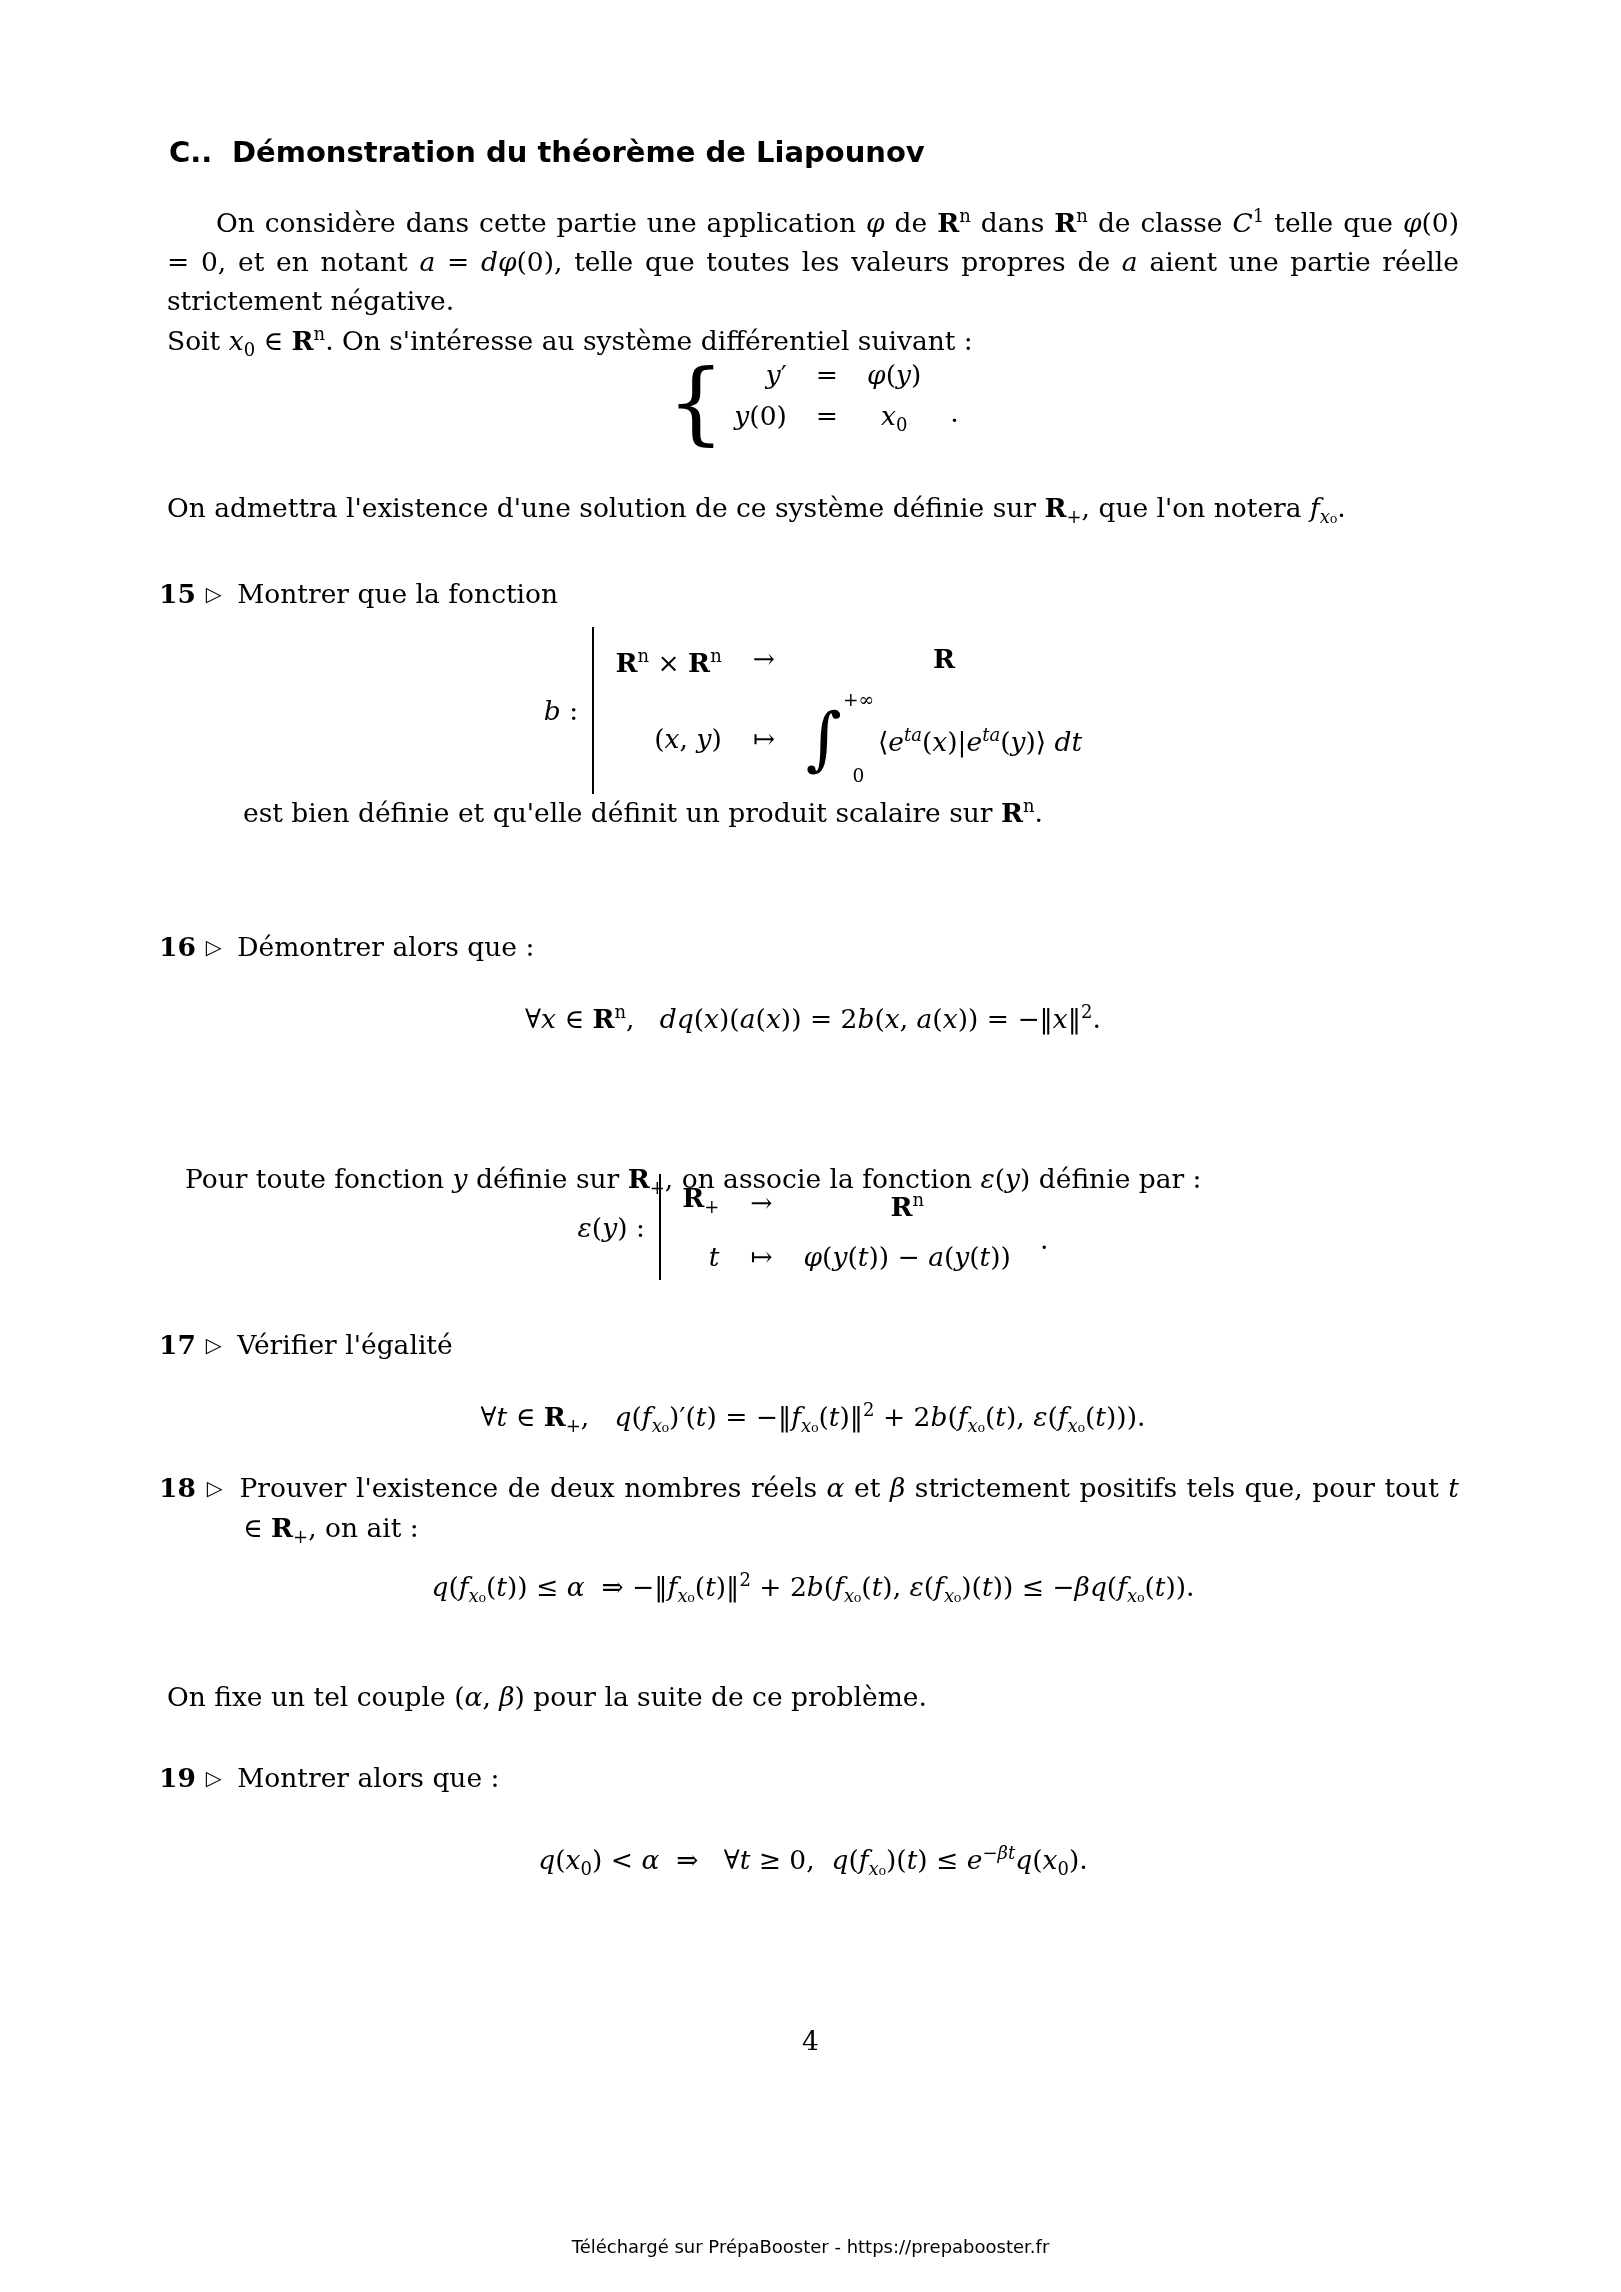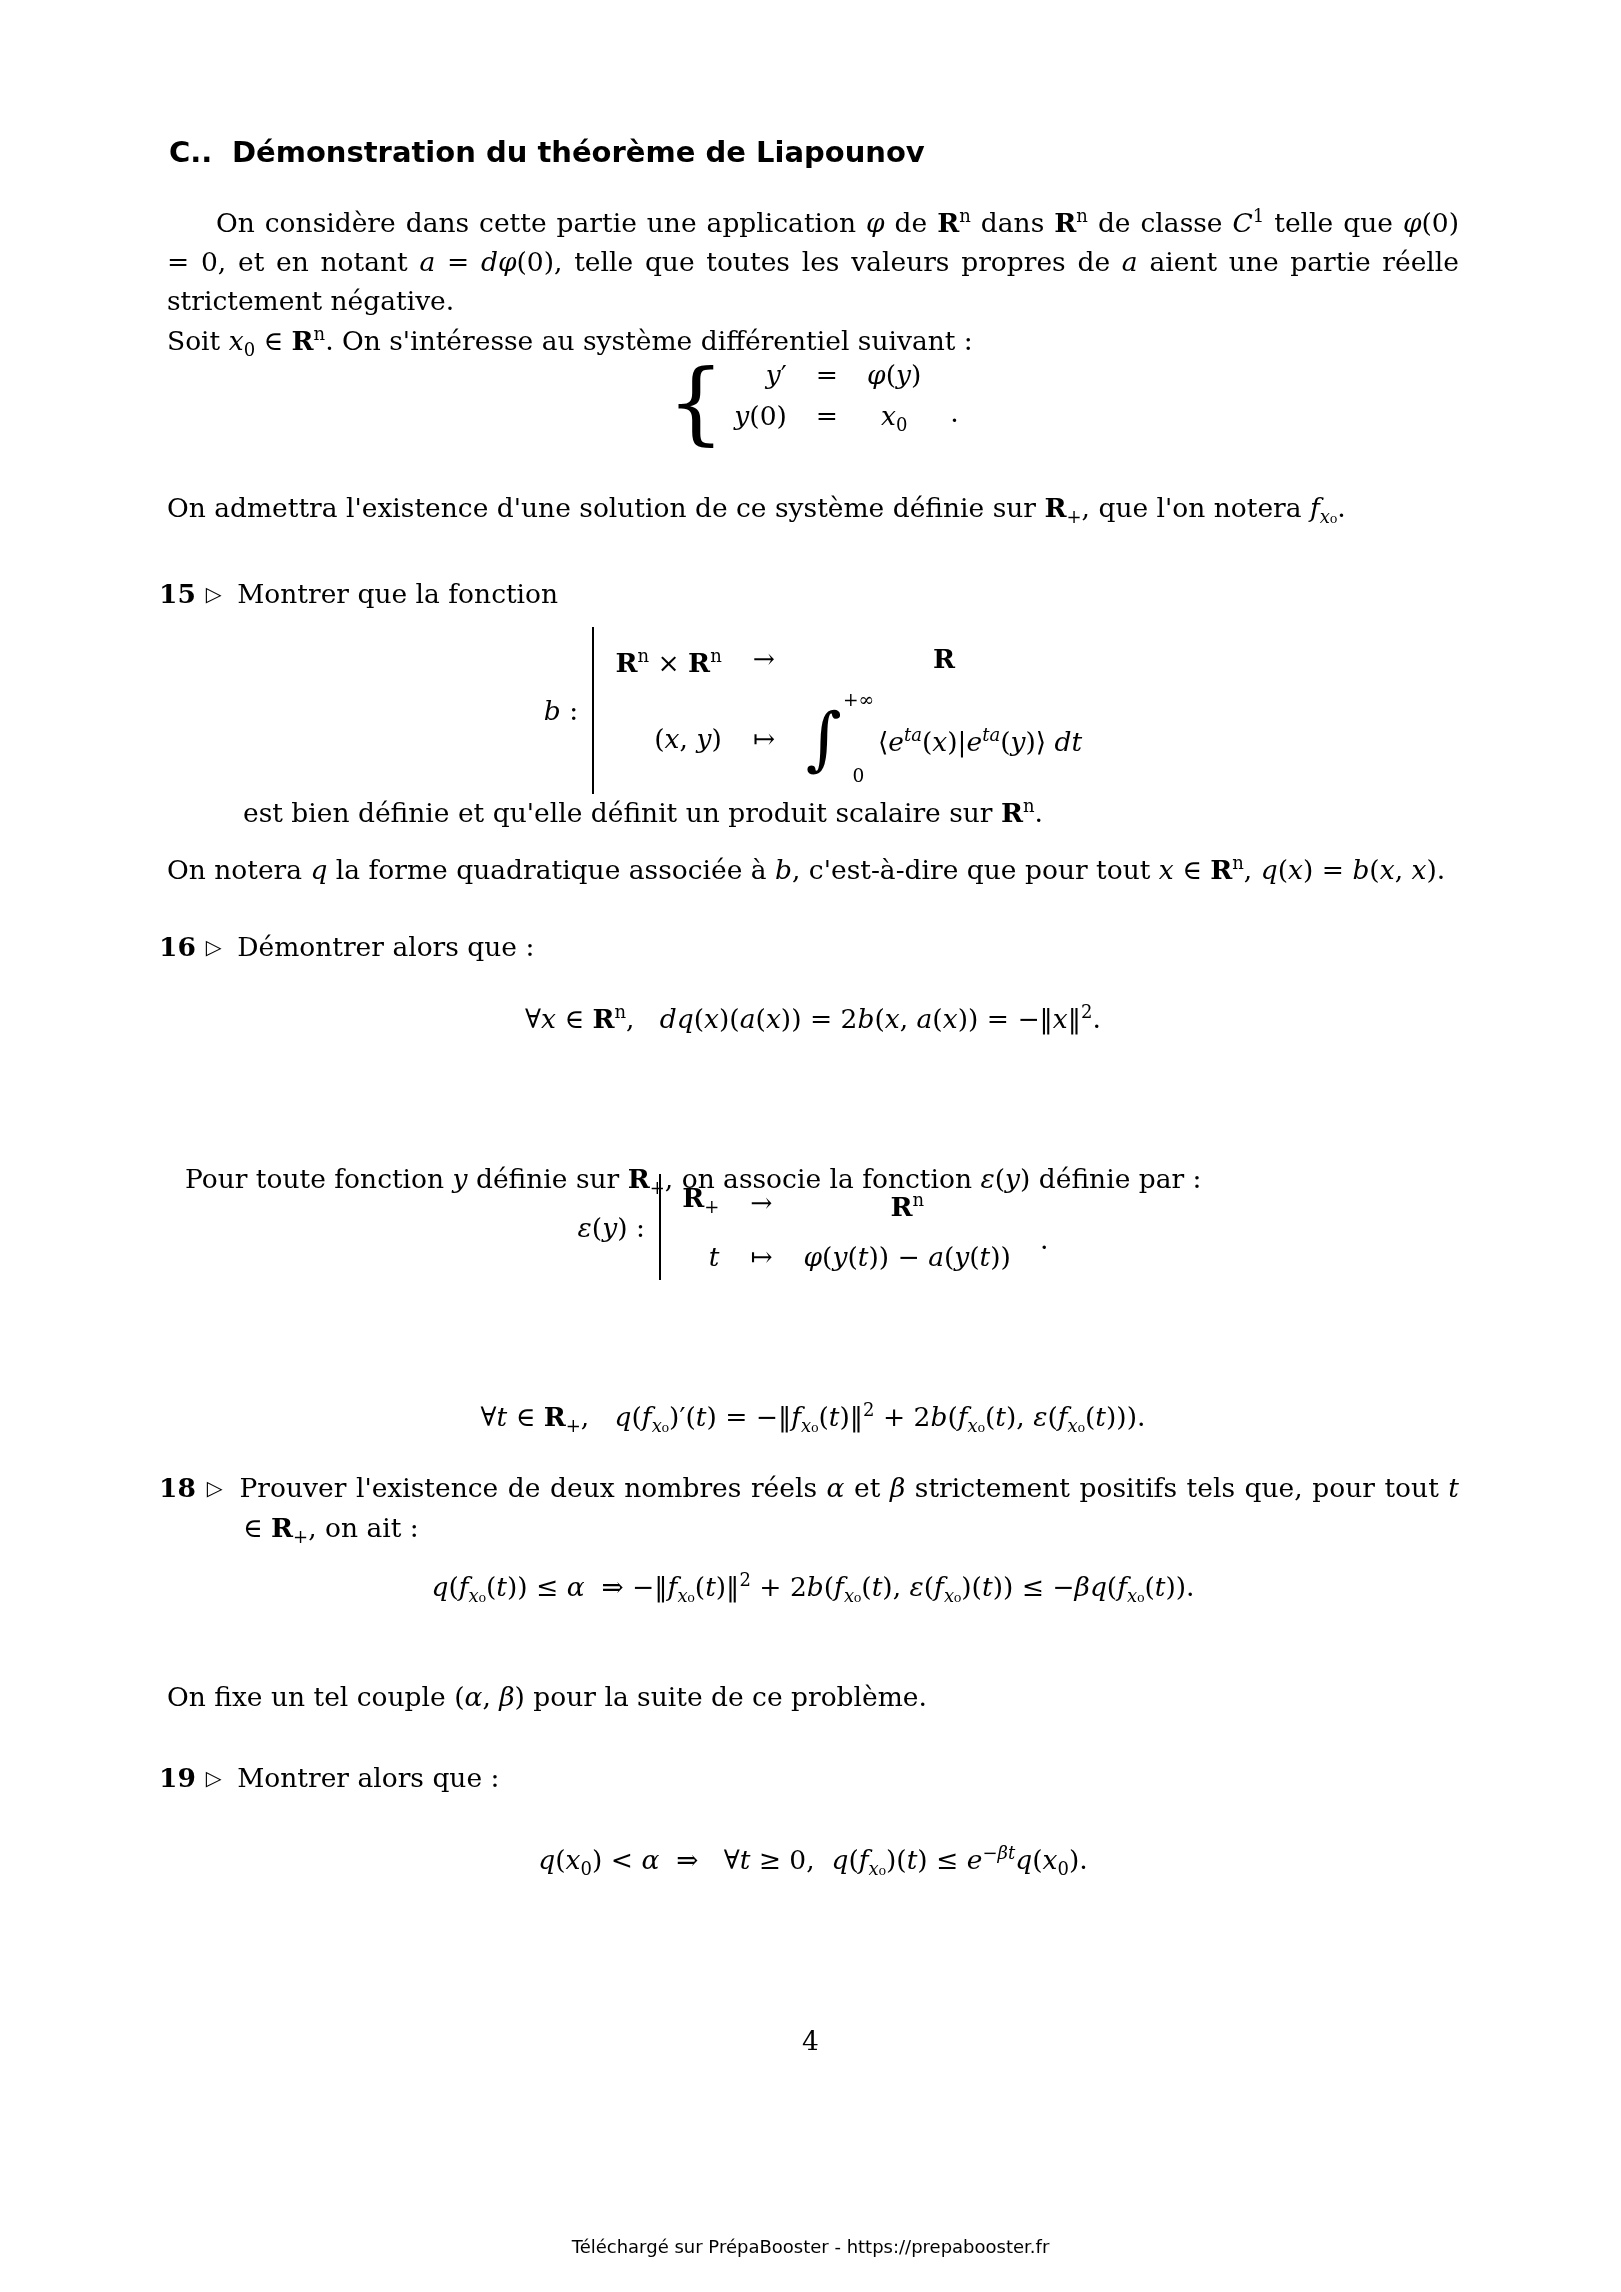--- a/index.html
+++ b/index.html
@@ -117,21 +117,20 @@
                 <span>+∞</span>
                 <span>0</span>
               </span>
             </span><span class="intexpr">⟨<i>e</i><sup><i>ta</i></sup>(<i>x</i>)|<i>e</i><sup><i>ta</i></sup>(<i>y</i>)⟩ <i>dt</i></span></span>
       </span>
     </span>
   </div>
 
   <div class="abs" style="left:243px;right:162px;top:786px;">est bien définie et qu'elle définit un produit scalaire sur <b>R</b><sup>n</sup>.</div>
 
-  <div class="abs body-text" style="top:843px;">On notera <i>q</i> la forme quadratique associée à <i>b</i>, c'est-à-dire que pour tout <i>x</i> ∈ <b>R</b><sup>n</sup>, <i>q</i>(<i>x</i>) = <i>b</i>(<i>x</i>, <i>x</i>).</div>
 
   <div class="abs question" style="top:927px;">
     <span class="qnum">16</span><span class="qmark">▷</span><span>Démontrer alors que :</span>
   </div>
   <div class="abs display" style="top:992px;">∀<i>x</i> ∈ <b>R</b><sup>n</sup>,&nbsp;&nbsp; <i>dq</i>(<i>x</i>)(<i>a</i>(<i>x</i>)) = 2<i>b</i>(<i>x</i>, <i>a</i>(<i>x</i>)) = −‖<i>x</i>‖<sup>2</sup>.</div>
 
   <div class="abs body-text" style="top:1159px;margin-left:18px;">Pour toute fonction <i>y</i> définie sur <b>R</b><sub>+</sub>, on associe la fonction <i>ε</i>(<i>y</i>) définie par :</div>
 
   <div class="abs display" style="top:1174px;">
     <span class="disp-inner" style="text-align:left;">
@@ -142,20 +141,23 @@
         <span class="cc">→</span>
         <span class="cl"><b>R</b><sup>n</sup></span>
         <span class="cr"><i>t</i></span>
         <span class="cc">↦</span>
         <span class="cl"><i>φ</i>(<i>y</i>(<i>t</i>)) − <i>a</i>(<i>y</i>(<i>t</i>))</span>
       </span>
       <span class="trail-dot">.</span>
     </span>
   </div>
 
+  <div class="abs question" style="top:1325px;">
+    <span class="qnum">17</span><span class="qmark">▷</span><span>Vérifier l'égalité</span>
+  </div>
   <div class="abs display" style="top:1390px;">∀<i>t</i> ∈ <b>R</b><sub>+</sub>,&nbsp;&nbsp; <i>q</i>(<i>f</i><sub><i>x</i>₀</sub>)′(<i>t</i>) = −‖<i>f</i><sub><i>x</i>₀</sub>(<i>t</i>)‖<sup>2</sup> + 2<i>b</i>(<i>f</i><sub><i>x</i>₀</sub>(<i>t</i>), <i>ε</i>(<i>f</i><sub><i>x</i>₀</sub>(<i>t</i>))).</div>
 
   <div class="abs question" style="top:1468px;">
     <span class="qnum">18</span><span class="qmark">▷</span><span>Prouver l'existence de deux nombres réels <i>α</i> et <i>β</i> strictement positifs tels que, pour tout <i>t</i> ∈ <b>R</b><sub>+</sub>, on ait :</span>
   </div>
   <div class="abs display" style="top:1560px;"><i>q</i>(<i>f</i><sub><i>x</i>₀</sub>(<i>t</i>)) ≤ <i>α</i>&nbsp;&nbsp;⇒ −‖<i>f</i><sub><i>x</i>₀</sub>(<i>t</i>)‖<sup>2</sup> + 2<i>b</i>(<i>f</i><sub><i>x</i>₀</sub>(<i>t</i>), <i>ε</i>(<i>f</i><sub><i>x</i>₀</sub>)(<i>t</i>)) ≤ −<i>βq</i>(<i>f</i><sub><i>x</i>₀</sub>(<i>t</i>)).</div>
 
   <div class="abs body-text" style="top:1668px;margin-top:9px;">On fixe un tel couple (<i>α</i>, <i>β</i>) pour la suite de ce problème.</div>
 
   <div class="abs question" style="top:1758px;">

